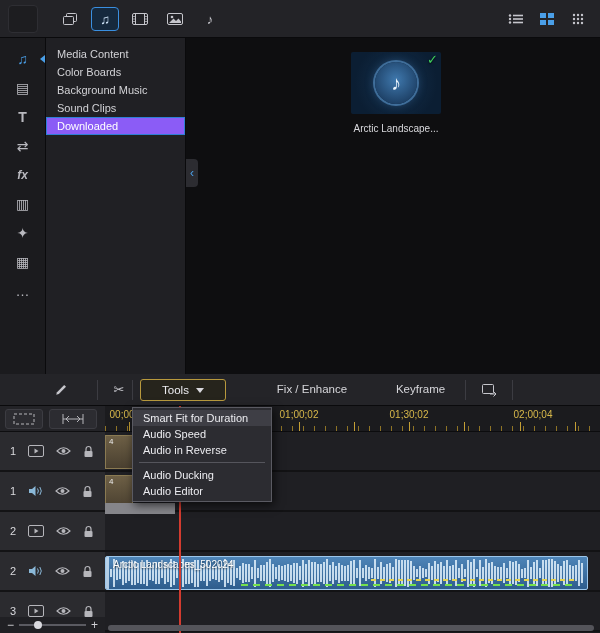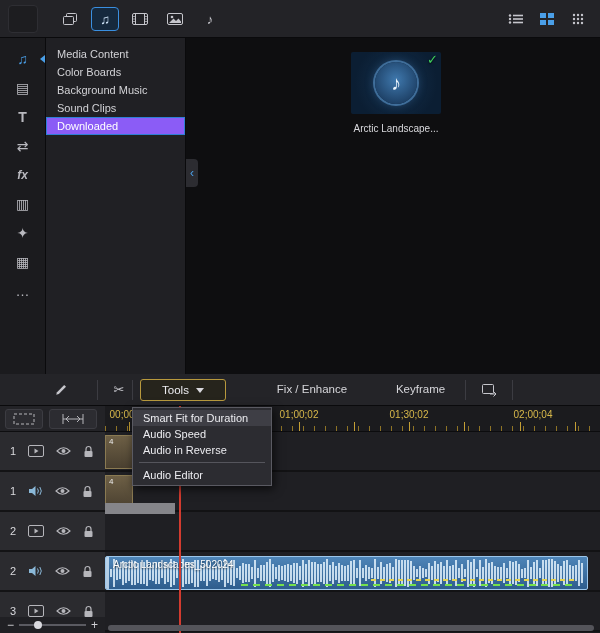--- a/index.html
+++ b/index.html
@@ -584,16 +584,17 @@
 
       <div class="playhead"></div>
       <div class="hscroll"></div>
     </div>
 
     <div class="menu">
       <div class="mi hl">Smart Fit for Duration</div>
       <div class="mi">Audio Speed</div>
       <div class="mi">Audio in Reverse</div>
       <div class="msep"></div>
+      <div class="mi">Audio Ducking</div>
       <div class="mi">Audio Editor</div>
     </div>
   </div>
 </div>
 
 </body></html>

